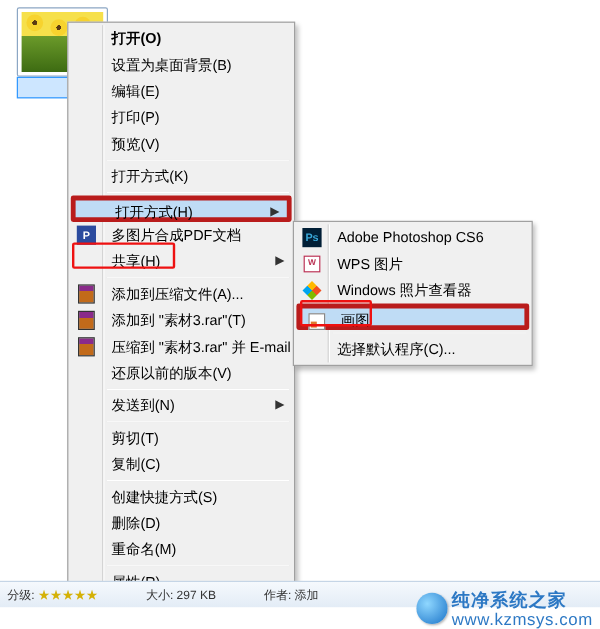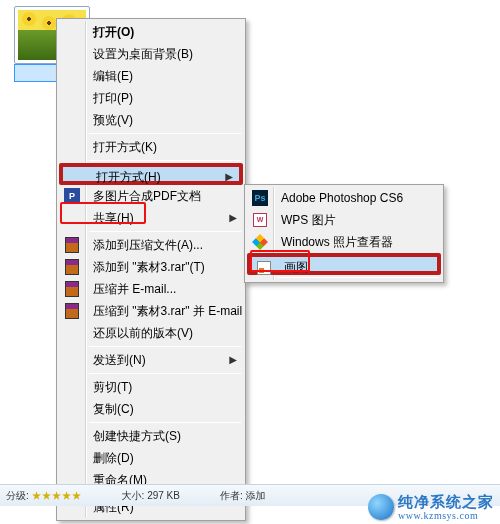--- a/index.html
+++ b/index.html
@@ -18,21 +18,21 @@
   .mi .ico { position: absolute; left: 4px; top: 2px; width: 18px; height: 18px; display: flex; align-items: center; justify-content: center; }
   .sep { height: 1px; margin: 2px 2px 2px 30px; background: #d4d4d4; border-bottom: 1px solid #fff; }
   .callout { position: absolute; border: 2px solid #e11; border-radius: 2px; pointer-events: none; }
   .callout.c1 { top: 202px; left: 60px; width: 86px; height: 22px; }
   .callout.c2 { top: 250px; left: 250px; width: 60px; height: 22px; }
   .statusbar { position: absolute; left: 0; right: 0; bottom: 18px; height: 22px; background: linear-gradient(#f5f9fd,#e3ecf6); border-top: 1px solid #c5d5e6; font-size: 10px; color: #333; display: flex; align-items: center; padding-left: 6px; }
   .statusbar .field { margin-right: 40px; }
   .watermark { position: absolute; right: 6px; bottom: 0; height: 34px; display: flex; align-items: center; gap: 4px; }
   .watermark .logo { width: 26px; height: 26px; border-radius: 50%; background: radial-gradient(circle at 35% 35%, #8fd7ff, #1a73c8); box-shadow: 1px 1px 2px rgba(0,0,0,0.3); }
   .watermark .txt1 { color: #2c78c4; font-size: 15px; font-weight: bold; letter-spacing: 1px; }
-  .watermark .txt2 { color: #2c78c4; font-size: 10px; margin-top: -2px; letter-spacing: 0.5px; font-family: Liberation Serif, serif; }
+  .watermark .txt2 { color: #2c78c4; font-size: 14px; margin-top: -2px; letter-spacing: 0.5px; }
   .watermark .stack { display: flex; flex-direction: column; align-items: flex-start; }
   
   .ico-pdf { background:#2b4b9e; color:#fff; font-size:9px; font-weight:bold; width:16px; height:16px; display:flex; align-items:center; justify-content:center; }
   .ico-rar { width:14px; height:16px; background: linear-gradient(#8a2a8a 0 35%, #c26a1a 35% 100%); border:1px solid #333; }
   .ico-ps { background:#001e36; color:#39a9db; font-size:9px; font-weight:bold; width:16px; height:16px; display:flex; align-items:center; justify-content:center; }
   .ico-win { width:14px; height:14px; background: conic-gradient(#f25022 0 25%, #7fba00 0 50%, #00a4ef 0 75%, #ffb900 0 100%); transform: rotate(45deg) scale(0.8); }
   .ico-wps { width:14px; height:14px; background:#fff; border:1px solid #b35; display:flex; align-items:center; justify-content:center; color:#b35; font-size:7px; font-weight:bold; }
   .ico-paint { width:14px; height:14px; background:#fff; border:1px solid #888; position:relative; }
   .ico-paint::after { content:""; position:absolute; bottom:1px; left:1px; width:5px; height:5px; background:#e07b2e; }
 </style>
@@ -82,26 +82,20 @@
   <div class="mi">
     <span class="ico">
         <span class="ico-rar"></span>
       </span>
     <span>添加到 "素材3.rar"(T)</span>
   </div>
   <div class="mi">
     <span class="ico">
         <span class="ico-rar"></span>
       </span>
-    <span>压缩并 E-mail...</span>
-  </div>
-  <div class="mi">
-    <span class="ico">
-        <span class="ico-rar"></span>
-      </span>
     <span>压缩到 "素材3.rar" 并 E-mail</span>
   </div>
   <div class="mi">还原以前的版本(V)</div>
   <div class="sep"></div>
   <div class="mi">
     <span>发送到(N)</span>
     <span class="arrow">▶</span>
   </div>
   <div class="sep"></div>
   <div class="mi">剪切(T)</div>
@@ -134,20 +128,21 @@
       </span>
     <span>Windows 照片查看器</span>
   </div>
   <div class="mi hover">
     <span class="ico">
         <span class="ico-paint"></span>
       </span>
     <span>画图</span>
   </div>
   <div class="sep"></div>
+  <div class="mi">选择默认程序(C)...</div>
 </div>
 
 <div class="callout c1"></div>
 <div class="callout c2"></div>
 
 <div class="statusbar">
   <span class="field"><span>分级:</span> <span style="color:#d4b106">★★★★★</span></span>
   <span class="field"><span>大小:</span> <span>297 KB</span></span>
   <span class="field"><span>作者:</span> <span>添加</span></span>
 </div>

